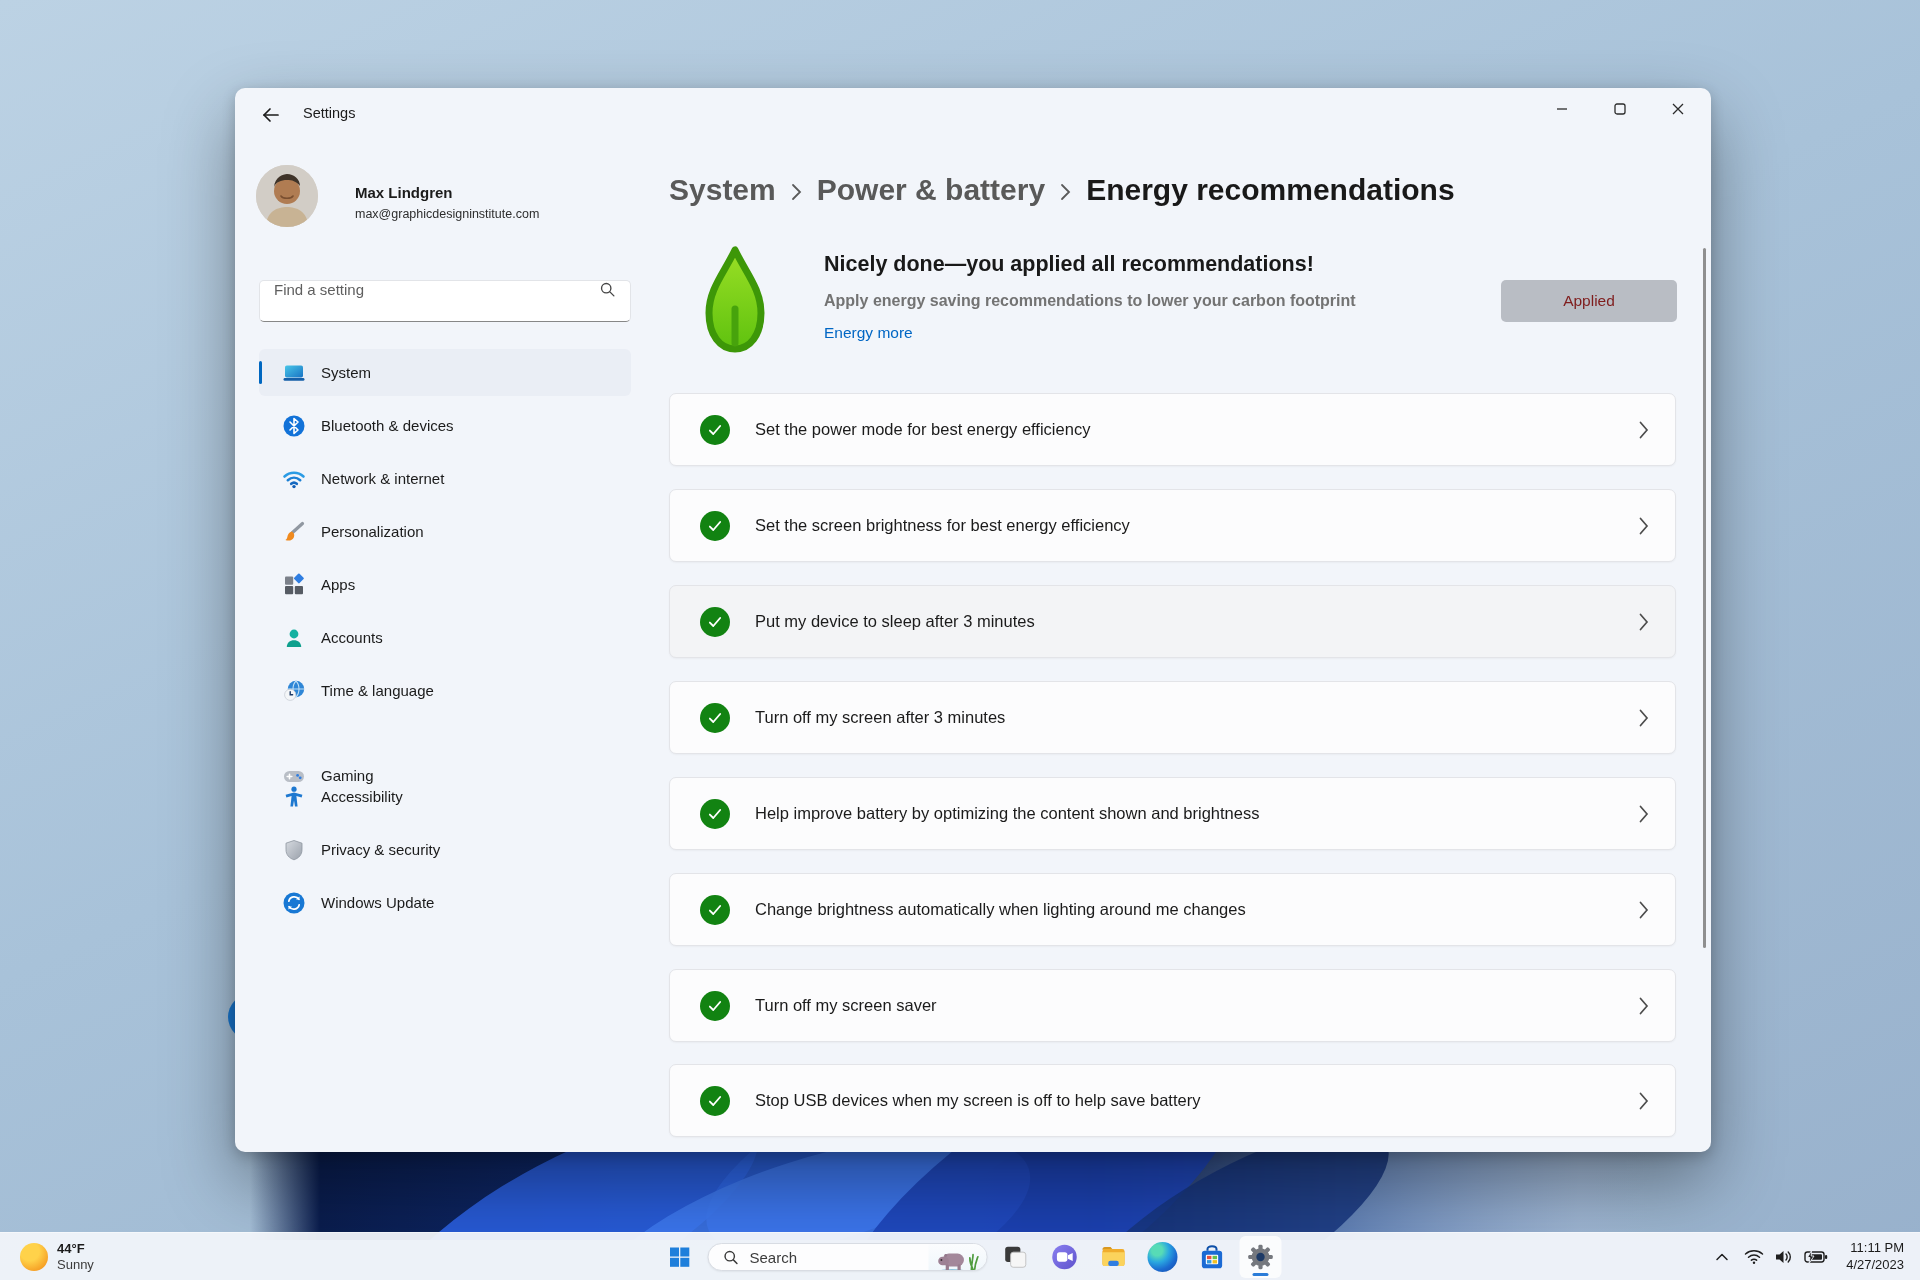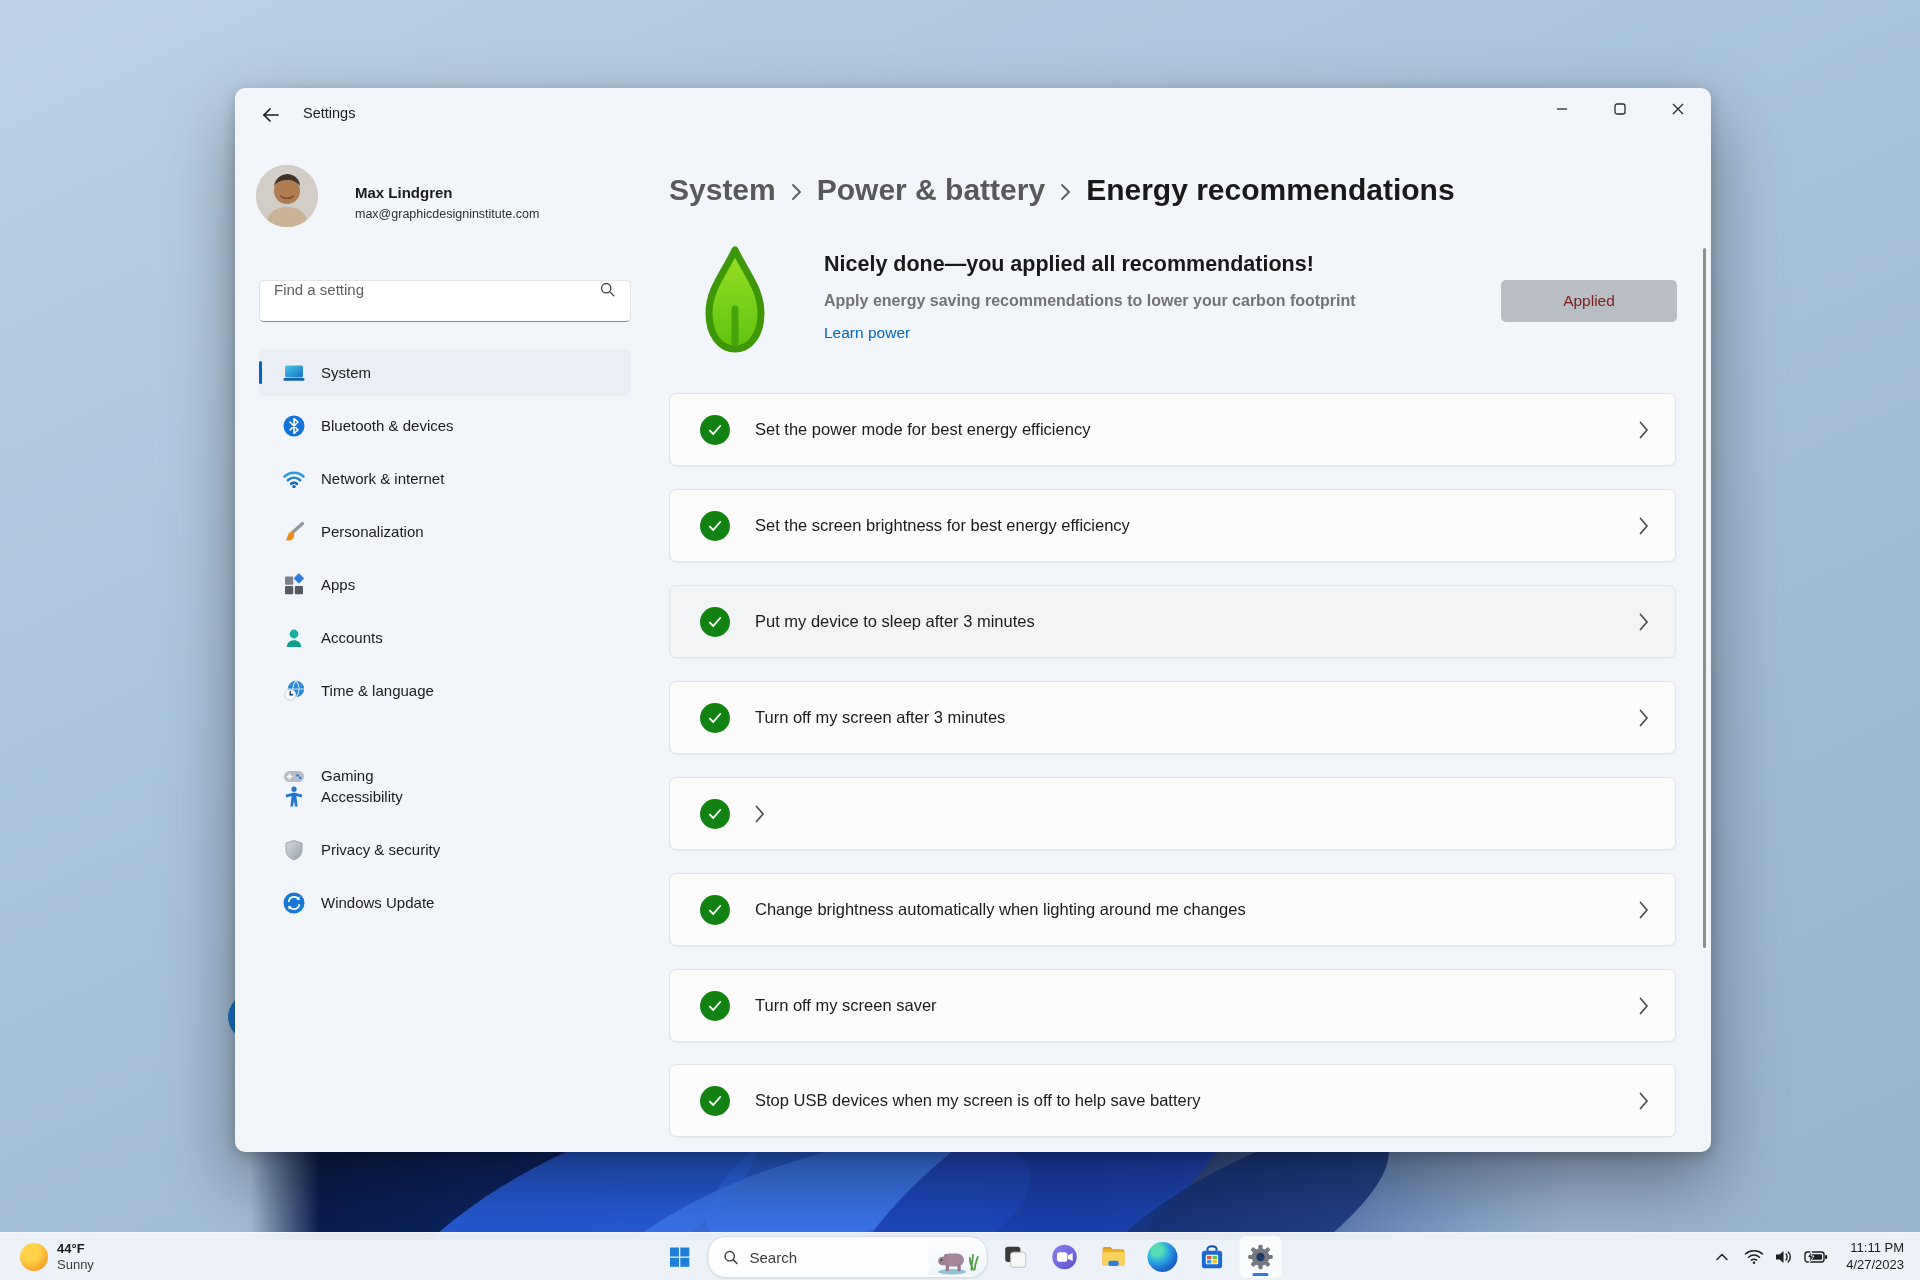--- a/index.html
+++ b/index.html
@@ -90,21 +90,21 @@
   .w-temp { font-size:13px; font-weight:600; color:#1b1b1b; }
   .w-cond { font-size:13px; color:#3c3c3c; }
 
   .tb-center { position:absolute; left:calc(50% + 10px); top:0; height:48px;
     transform:translateX(-50%); display:flex; align-items:center; gap:7px; }
   .tb-btn { width:42px; height:42px; border-radius:6px; display:flex; align-items:center;
     justify-content:center; cursor:pointer; }
   .tb-btn.active { background:rgba(255,255,255,.75); position:relative; }
   .active-bar { position:absolute; bottom:2px; left:50%; transform:translateX(-50%);
     width:16px; height:3px; border-radius:2px; background:#2b7cd8; }
-  .search-pill { width:280px; height:42px; border-radius:18px; background:#fdfdfe;
+  .search-pill { width:280px; height:28px; border-radius:18px; background:#fdfdfe;
     border:1px solid #d8dce3; display:flex; align-items:center; cursor:pointer; overflow:hidden;
     box-shadow:0 1px 2px rgba(0,0,0,.06); }
   .search-pill .mag { margin:0 10px 0 14px; }
   .search-pill .s-label { flex:1; font-size:15px; color:#3c3c3c; }
   .pill-art { width:58px; height:36px; display:flex; align-items:flex-end; justify-content:center;
     background:linear-gradient(180deg,#fdfdfe 0%,#eef6fb 100%); }
   .edge-ic { width:30px; height:30px; border-radius:50%;
     background:radial-gradient(circle at 32% 28%, #57dbb6 0 18%, #2aa7e0 40%, #1b6ad0 66%, #15459e 100%); }
 
   .tb-right { position:absolute; right:6px; top:0; height:48px; display:flex; align-items:center; }
@@ -333,21 +333,21 @@
         <linearGradient id="leafg" x1="0" y1="0" x2="0" y2="1">
           <stop offset="0" stop-color="#9adf25"></stop>
           <stop offset="1" stop-color="#5fc20f"></stop>
         </linearGradient>
       </defs>
     <path d="M34 7 C23 30 8 46 8 70 C8 92 19 106 34 106 C49 106 60 92 60 70 C60 46 45 30 34 7 Z" fill="url(#leafg)" stroke="#3d9708" stroke-width="7" stroke-linejoin="round"></path>
     <line x1="34" y1="66" x2="34" y2="100" stroke="#47a30c" stroke-width="7" stroke-linecap="round"></line>
   </svg>
   <div class="banner-title">Nicely done—you applied all recommendations!</div>
   <div class="banner-sub">Apply energy saving recommendations to lower your carbon footprint</div>
-  <div class="banner-link">Learn power</div>
+  <div class="banner-link">Energy more</div>
   <button class="applied-btn" disabled="">Applied</button>
 
   <div class="card" style="top:305px">
     <span class="check">
         <svg width="16" height="16" viewBox="0 0 28 28" fill="none" stroke="#fff" stroke-width="3.2" stroke-linecap="round" stroke-linejoin="round">
           <path d="M5 15 L11 21 L23 7"></path>
         </svg>
       </span>
     <span class="card-label">Set the power mode for best energy efficiency</span>
     <span class="card-chev">
@@ -394,20 +394,21 @@
           <path d="M1.5 1.5 L8 9 L1.5 16.5"></path>
         </svg>
       </span>
   </div>
   <div class="card" style="top:689px">
     <span class="check">
         <svg width="16" height="16" viewBox="0 0 28 28" fill="none" stroke="#fff" stroke-width="3.2" stroke-linecap="round" stroke-linejoin="round">
           <path d="M5 15 L11 21 L23 7"></path>
         </svg>
       </span>
+    <span class="card-label">Help improve battery by optimizing the content shown and brightness</span>
     <span class="card-chev">
         <svg width="10" height="18" viewBox="0 0 10 18" fill="none" stroke="#4c4c4c" stroke-width="1.7" stroke-linecap="round">
           <path d="M1.5 1.5 L8 9 L1.5 16.5"></path>
         </svg>
       </span>
   </div>
   <div class="card" style="top:785px">
     <span class="check">
         <svg width="16" height="16" viewBox="0 0 28 28" fill="none" stroke="#fff" stroke-width="3.2" stroke-linecap="round" stroke-linejoin="round">
           <path d="M5 15 L11 21 L23 7"></path>

